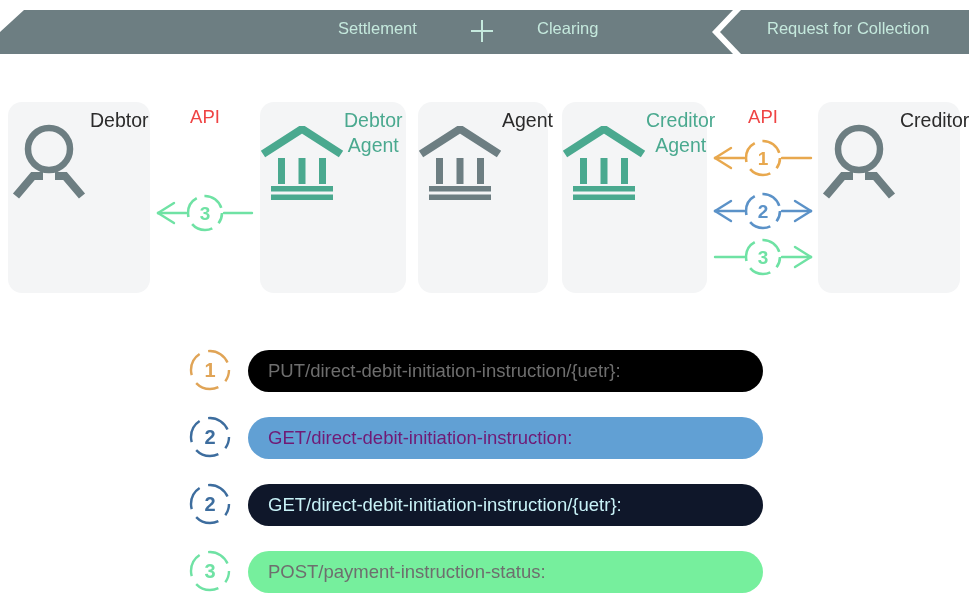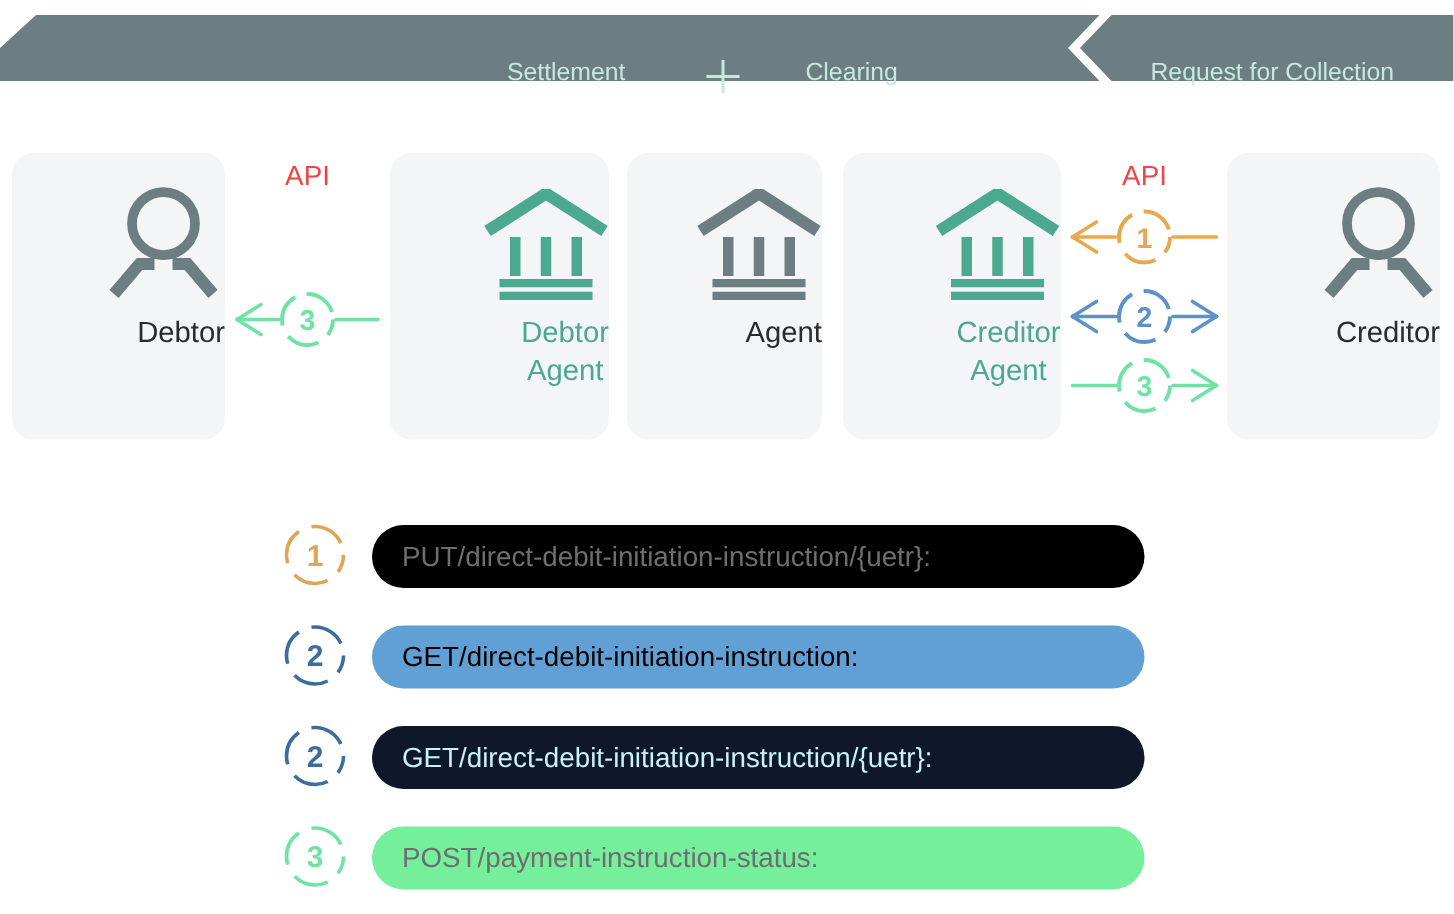--- a/index.html
+++ b/index.html
@@ -21,21 +21,21 @@
     left: 0;
     top: 8px;
     width: 969px;
     height: 48px;
   }
   .banner-svg { display: block; }
 
   .banner-labels {
     position: absolute;
     left: 0;
-    top: 24px;
+    top: 4px;
     width: 889px;
     height: 48px;
     pointer-events: none;
   }
   .banner-label {
     position: absolute;
     top: 0;
     height: 48px;
     line-height: 48px;
     color: #c5e9dd;
@@ -61,22 +61,22 @@
     width: 969px;
     height: 192px;
   }
   .card {
     position: absolute;
     top: 0;
     height: 191px;
     background: #f4f5f6;
     border-radius: 14px;
     display: flex;
-    flex-direction: column;
-    align-items: flex-end;
+    flex-direction: row;
+    align-items: flex-start;
     justify-content: flex-start;
   }
   .card-icon {
     margin-top: 20px;
     height: 82px;
     display: flex;
     align-items: center;
     justify-content: center;
   }
   .card-label {
@@ -307,21 +307,21 @@
       <text x="22" y="29" text-anchor="middle" font-family="Liberation Sans, sans-serif" font-size="20" font-weight="bold" fill="#e0a456">1</text>
     </svg>
     <div class="legend-pill" style="background:#000000;color:#6e6e6e">PUT/direct-debit-initiation-instruction/{uetr}:</div>
   </div>
 
   <div class="legend-row" style="top:67px">
     <svg class="legend-badge" viewBox="0 0 44 44" xmlns="http://www.w3.org/2000/svg">
       <circle cx="22" cy="22" r="19" fill="none" stroke="#3d6d9e" stroke-width="2.4" stroke-dasharray="24 9" stroke-dashoffset="12"></circle>
       <text x="22" y="29" text-anchor="middle" font-family="Liberation Sans, sans-serif" font-size="20" font-weight="bold" fill="#3d6d9e">2</text>
     </svg>
-    <div class="legend-pill" style="background:#61a0d4;color:#000000">GET/direct-debit-initiation-instruction:</div>
+    <div class="legend-pill" style="background:#61a0d4;color:#701a75">GET/direct-debit-initiation-instruction:</div>
   </div>
 
   <div class="legend-row" style="top:134px">
     <svg class="legend-badge" viewBox="0 0 44 44" xmlns="http://www.w3.org/2000/svg">
       <circle cx="22" cy="22" r="19" fill="none" stroke="#3d6d9e" stroke-width="2.4" stroke-dasharray="24 9" stroke-dashoffset="12"></circle>
       <text x="22" y="29" text-anchor="middle" font-family="Liberation Sans, sans-serif" font-size="20" font-weight="bold" fill="#3d6d9e">2</text>
     </svg>
     <div class="legend-pill" style="background:#0f172a;color:#c8f2f7">GET/direct-debit-initiation-instruction/{uetr}:</div>
   </div>
 

